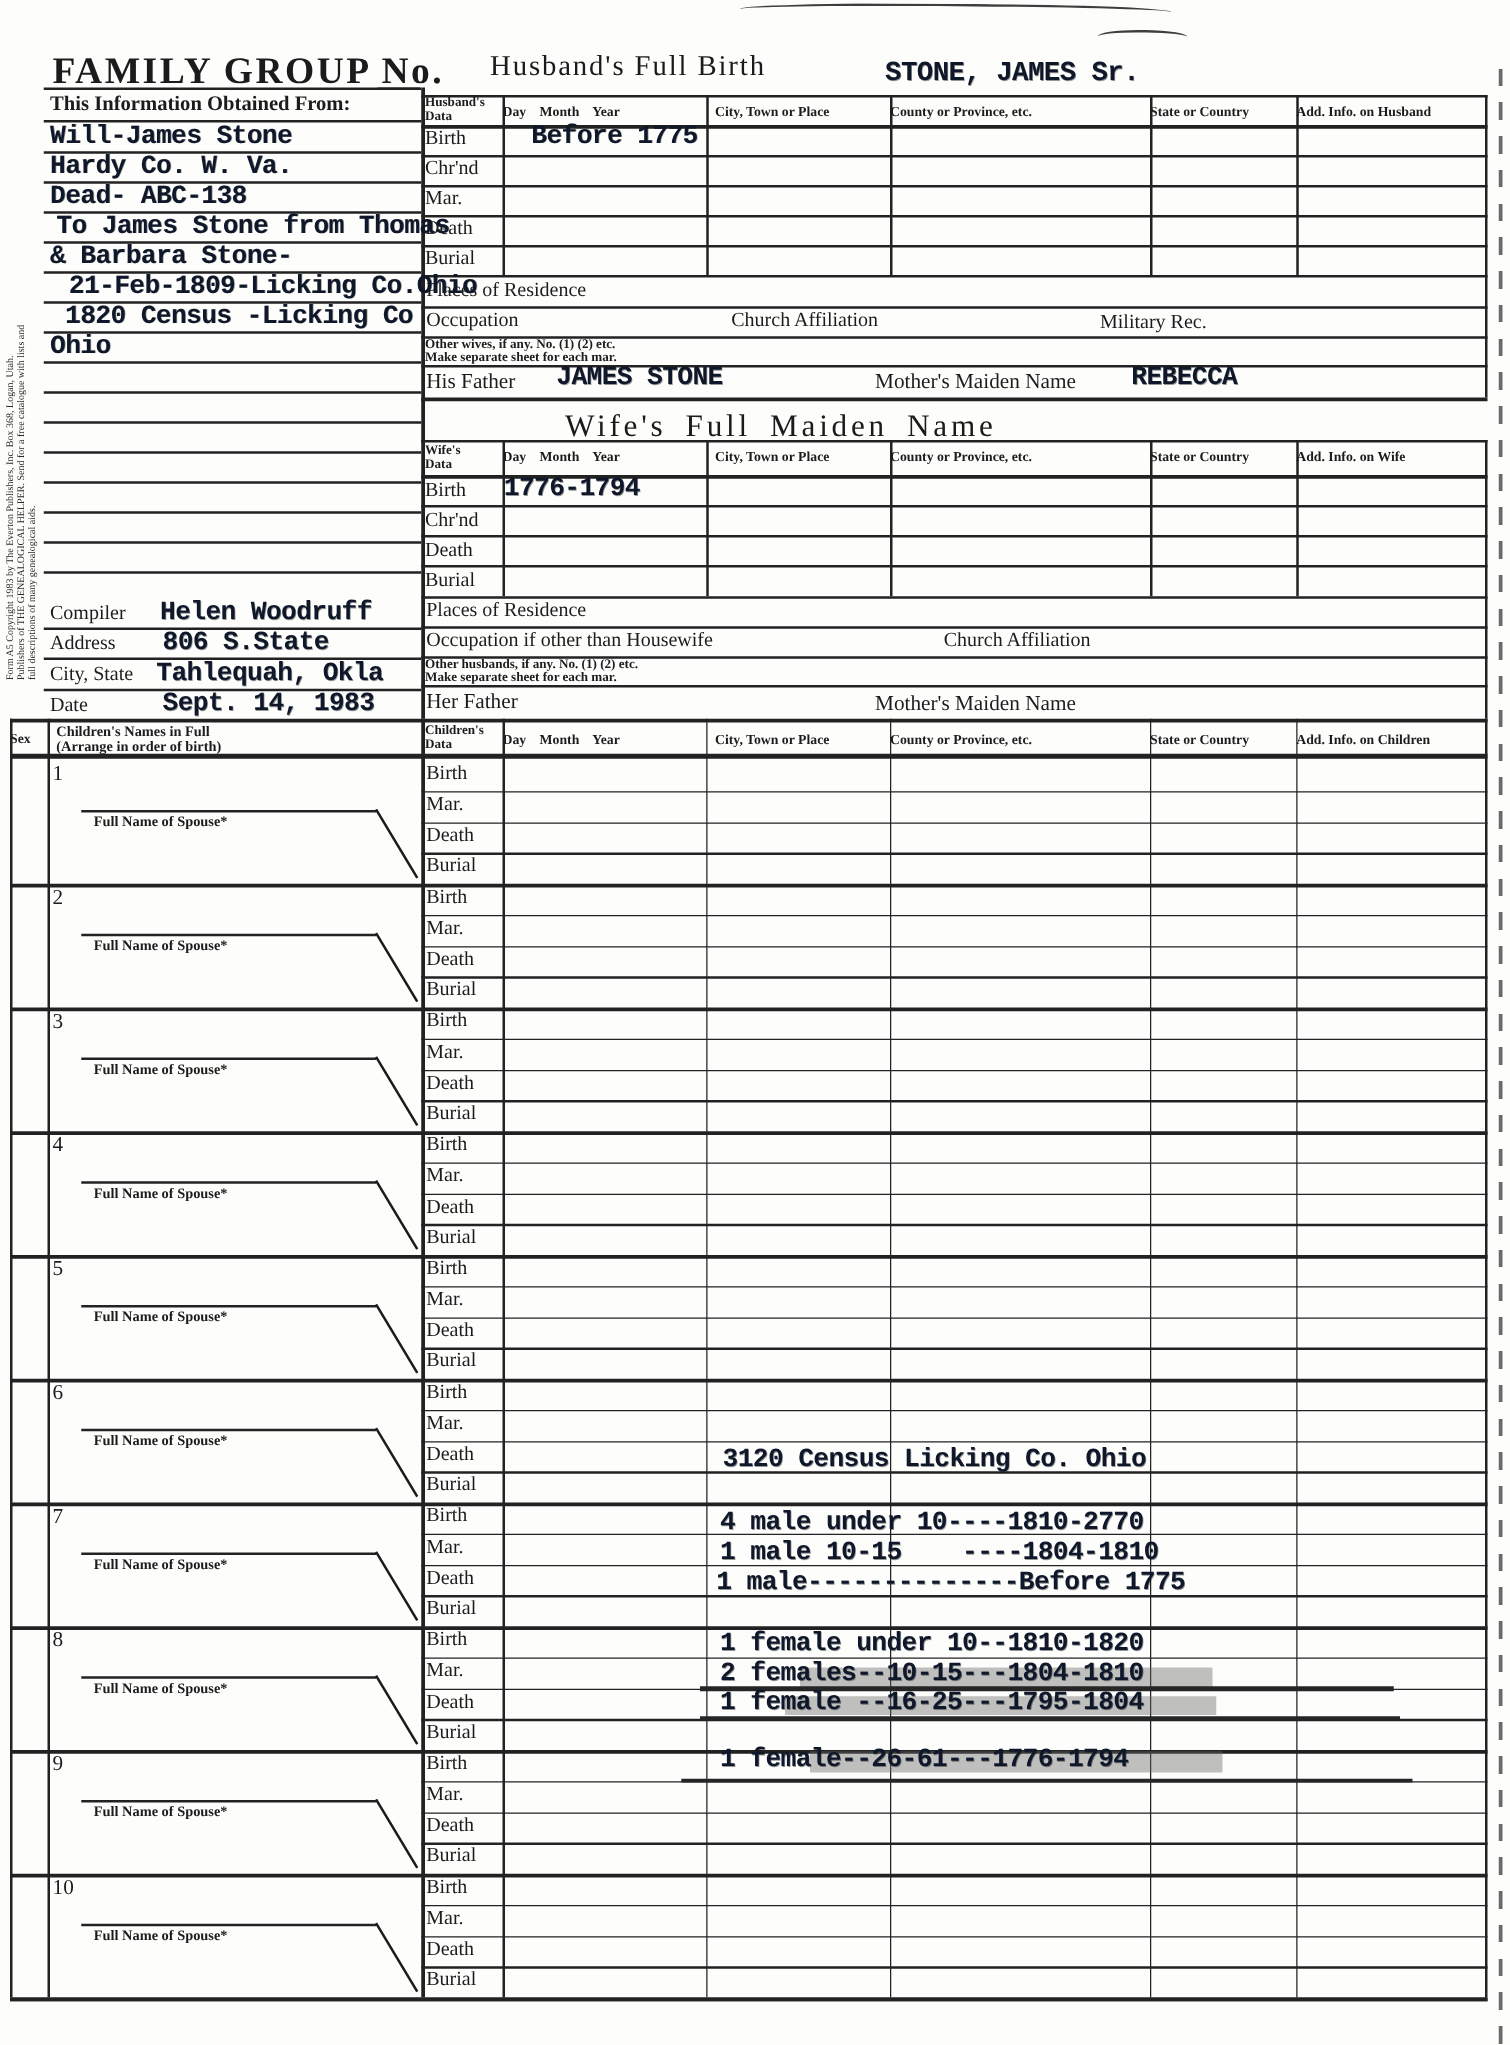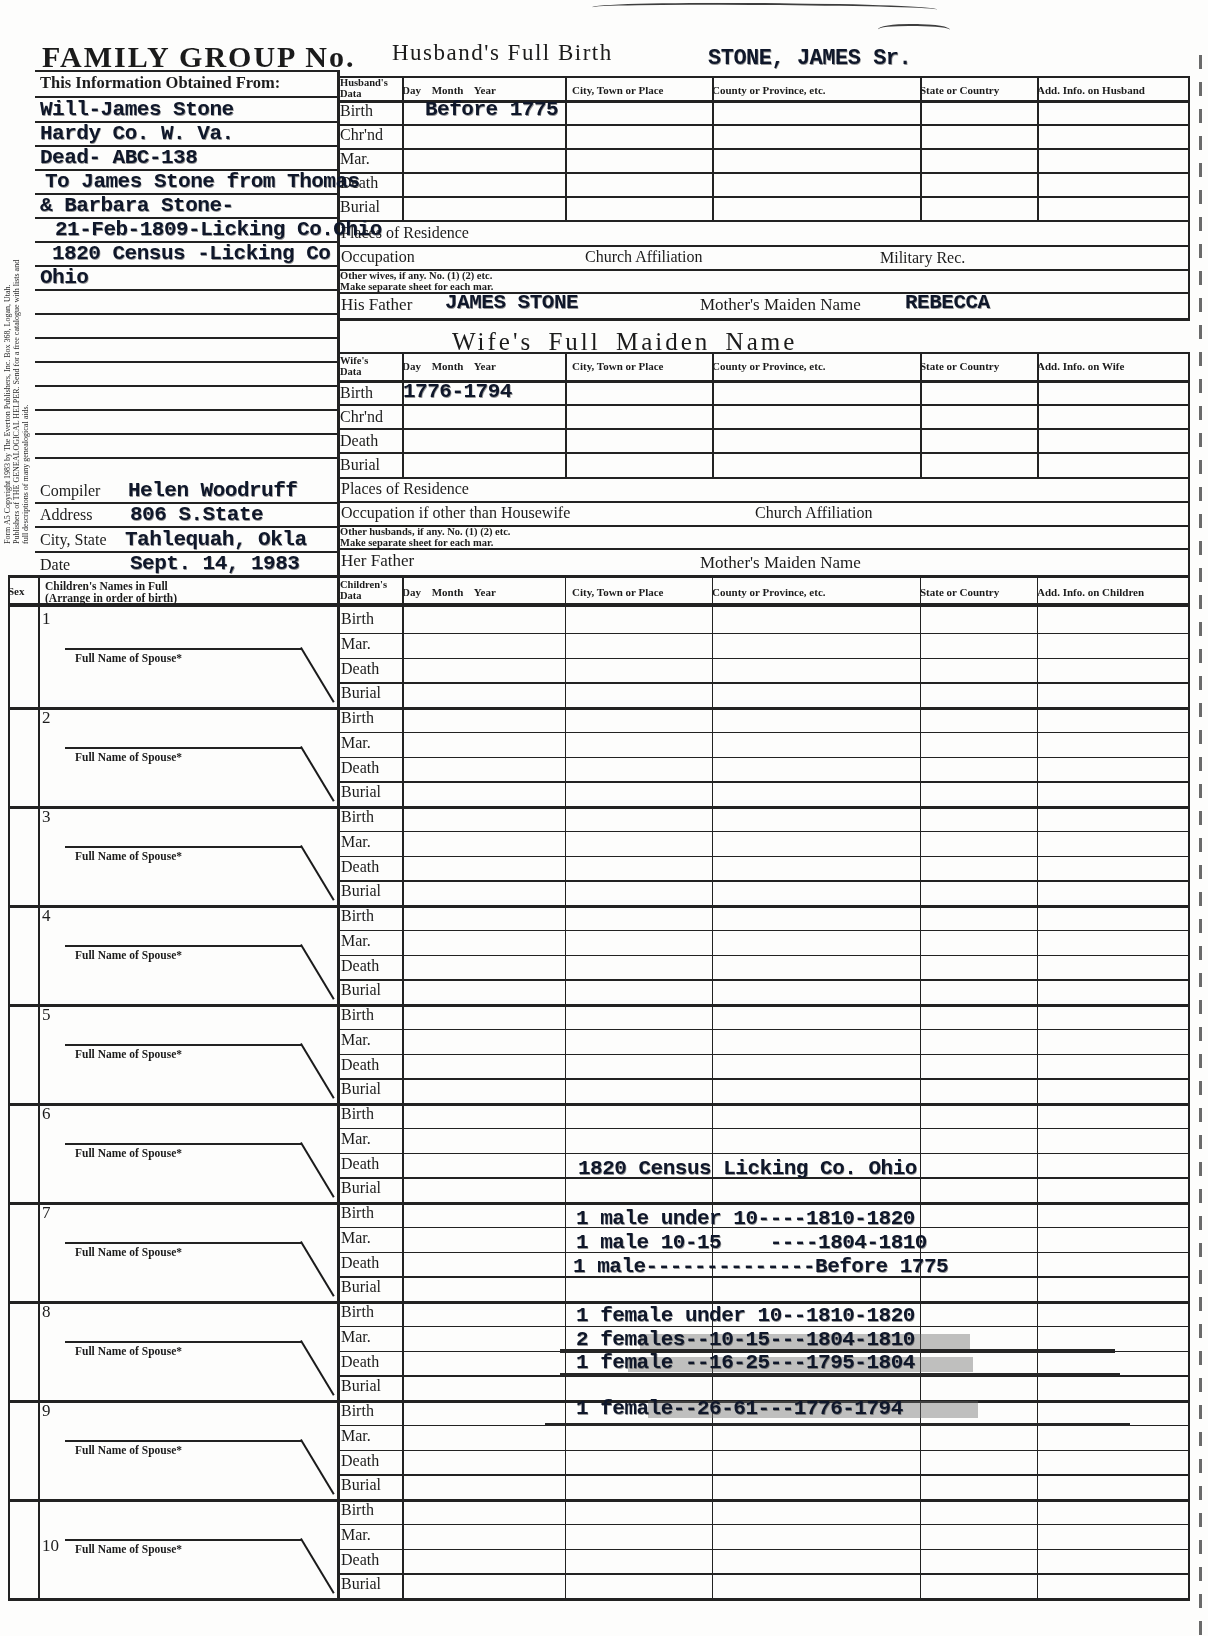--- a/index.html
+++ b/index.html
@@ -313,21 +313,21 @@
         <div class="diag" style="left: 300px; top: 1440px;"></div>
         <div class="serif-lbl" style="left: 75px; top: 1444px; font-size: 11.5px; font-weight: bold;">Full Name of Spouse*</div>
         <div class="serif-lbl" style="left: 341px; top: 1402px;">Birth</div>
         <div class="hl" style="left: 337px; top: 1424.75px; width: 853px; height: 1.5px;"></div>
         <div class="serif-lbl" style="left: 341px; top: 1426.75px;">Mar.</div>
         <div class="hl" style="left: 337px; top: 1449.5px; width: 853px; height: 1.5px;"></div>
         <div class="serif-lbl" style="left: 341px; top: 1451.5px;">Death</div>
         <div class="hl" style="left: 337px; top: 1474.25px; width: 853px; height: 1.5px;"></div>
         <div class="serif-lbl" style="left: 341px; top: 1476.25px;">Burial</div>
         <div class="hl" style="left: 8px; top: 1499px; width: 1182px; height: 2.5px;"></div>
-        <div class="serif-lbl" style="left: 42px; top: 1500px; font-size: 17px; margin-top: 36px;">10</div>
+        <div class="serif-lbl" style="left: 42px; top: 1500px; font-size: 17px;">10</div>
         <div class="hl" style="left: 65px; top: 1539px; width: 236px;"></div>
         <div class="diag" style="left: 300px; top: 1539px;"></div>
         <div class="serif-lbl" style="left: 75px; top: 1543px; font-size: 11.5px; font-weight: bold;">Full Name of Spouse*</div>
         <div class="serif-lbl" style="left: 341px; top: 1501px;">Birth</div>
         <div class="hl" style="left: 337px; top: 1523.75px; width: 853px; height: 1.5px;"></div>
         <div class="serif-lbl" style="left: 341px; top: 1525.75px;">Mar.</div>
         <div class="hl" style="left: 337px; top: 1548.5px; width: 853px; height: 1.5px;"></div>
         <div class="serif-lbl" style="left: 341px; top: 1550.5px;">Death</div>
         <div class="hl" style="left: 337px; top: 1573.25px; width: 853px; height: 1.5px;"></div>
         <div class="serif-lbl" style="left: 341px; top: 1575.25px;">Burial</div>
@@ -338,22 +338,22 @@
         <div class="vl" style="left: 402px; top: 575px; height: 1023px; width: 1.5px;"></div>
         <div class="vl" style="left: 565px; top: 575px; height: 1023px; width: 1px;"></div>
         <div class="vl" style="left: 712px; top: 575px; height: 1023px; width: 1px;"></div>
         <div class="vl" style="left: 920px; top: 575px; height: 1023px; width: 1px;"></div>
         <div class="vl" style="left: 1037px; top: 575px; height: 1023px; width: 1px;"></div>
         <div class="vl" style="left: 1188px; top: 575px; height: 1023px; width: 2px;"></div>
       </div>
   </div>
 
   <div>
-    <div class="type" style="left:578px;top:1158px">1820 Census Licking Co. Ohio</div>
-    <div class="type" style="left:576px;top:1208px">1 male under 10----1810-1820</div>
+    <div class="type" style="left:578px;top:1158px">3120 Census Licking Co. Ohio</div>
+    <div class="type" style="left:576px;top:1208px">4 male under 10----1810-2770</div>
     <div class="type" style="left:576px;top:1232px">1 male 10-15    ----1804-1810</div>
     <div class="type" style="left:573px;top:1256px">1 male--------------Before 1775</div>
     <div class="type" style="left:576px;top:1305px">1 female under 10--1810-1820</div>
     <div class="type" style="left:576px;top:1329px">2 females--10-15---1804-1810</div>
     <div class="type" style="left:576px;top:1352px">1 female --16-25---1795-1804</div>
     <div class="type" style="left:576px;top:1398px">1 female--26-61---1776-1794</div>
     <div class="smudge" style="left:640px;top:1334px;width:330px;height:16px"></div>
     <div class="smudge" style="left:628px;top:1357px;width:345px;height:15px"></div>
     <div class="smudge" style="left:648px;top:1401px;width:330px;height:17px"></div>
     <div class="bar" style="left:560px;top:1349px;width:555px;height:4px"></div>

